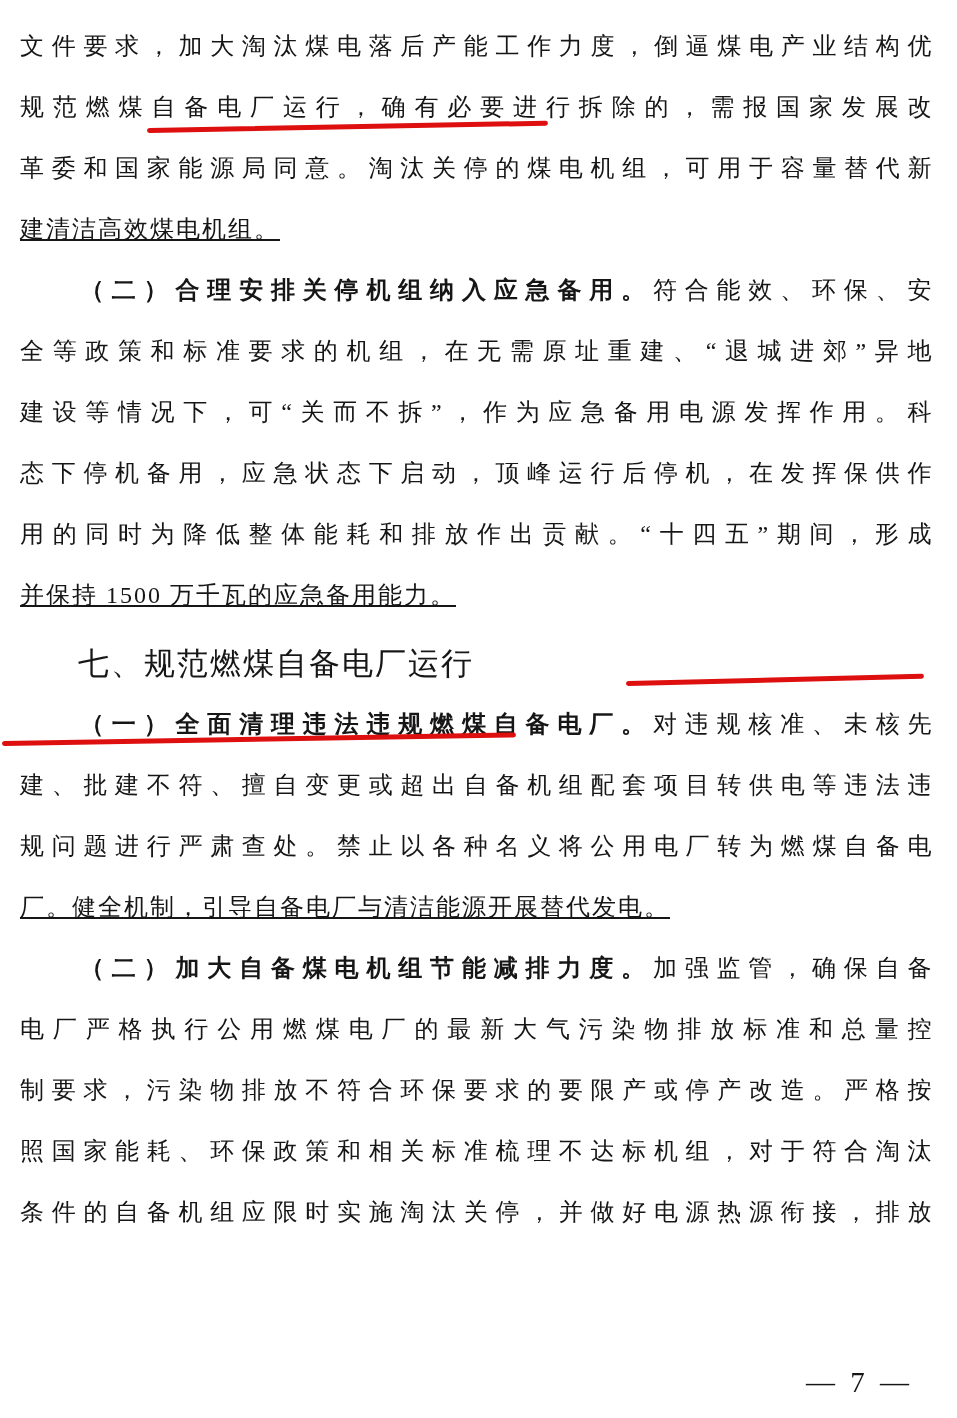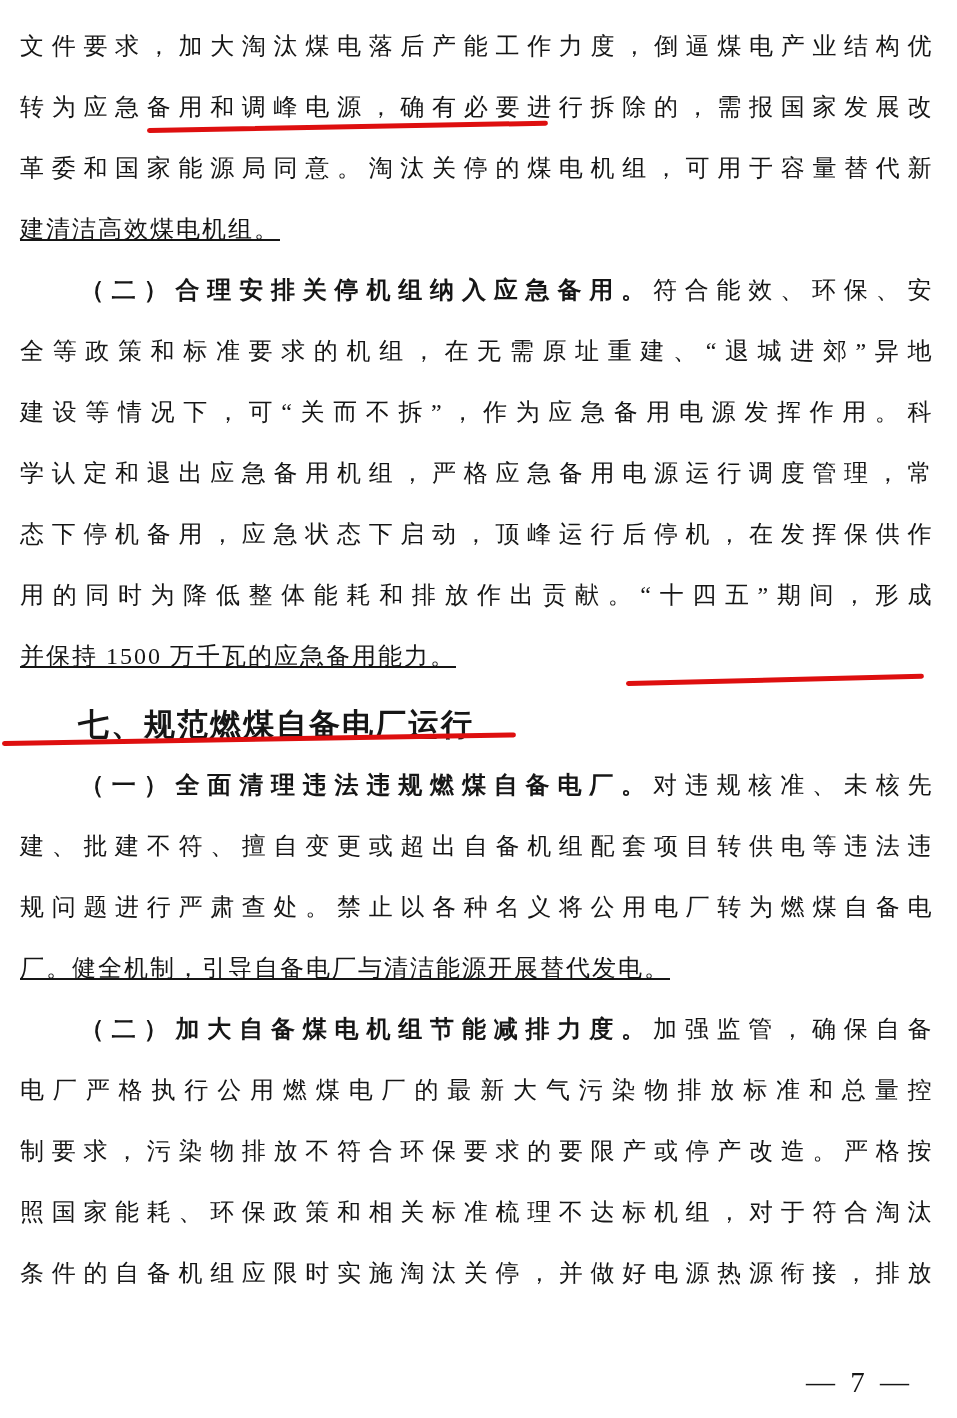--- a/index.html
+++ b/index.html
@@ -39,21 +39,21 @@
   }
   .line.indent {
     text-indent: 60px;
   }
   .line .lead {
     font-weight: 700;
   }
   .line.heading {
     margin-top: 7px;
     font-family: "Liberation Sans", "DejaVu Sans", sans-serif;
-    font-weight: 700;
+    font-weight: 400;
     font-size: 31px;
     text-align: left;
     text-align-last: left;
     text-indent: 58px;
     letter-spacing: 2px;
   }
   .red-underline {
     position: absolute;
     height: 5px;
     border-radius: 3px;
@@ -71,27 +71,26 @@
     color: #161616;
   }
 </style>
 </head>
 <body>
 
 <div class="page">
 
   <div class="content">
     <div class="line">文件要求，加大淘汰煤电落后产能工作力度，倒逼煤电产业结构优</div>
-    <div class="line">转为应急备用和调峰电源，确有必要进行拆除的，需报国家发展改</div>
+    <div class="line">规范燃煤自备电厂运行，确有必要进行拆除的，需报国家发展改</div>
     <div class="line">革委和国家能源局同意。淘汰关停的煤电机组，可用于容量替代新</div>
     <div class="line short">建清洁高效煤电机组。</div>
     <div class="line indent"><span class="lead">（二）合理安排关停机组纳入应急备用。</span><span>符合能效、环保、安</span></div>
     <div class="line">全等政策和标准要求的机组，在无需原址重建、“退城进郊”异地</div>
     <div class="line">建设等情况下，可“关而不拆”，作为应急备用电源发挥作用。科</div>
-    <div class="line">学认定和退出应急备用机组，严格应急备用电源运行调度管理，常</div>
     <div class="line">态下停机备用，应急状态下启动，顶峰运行后停机，在发挥保供作</div>
     <div class="line">用的同时为降低整体能耗和排放作出贡献。“十四五”期间，形成</div>
     <div class="line short">并保持 1500 万千瓦的应急备用能力。</div>
     <div class="line heading">七、规范燃煤自备电厂运行</div>
     <div class="line indent"><span class="lead">（一）全面清理违法违规燃煤自备电厂。</span><span>对违规核准、未核先</span></div>
     <div class="line">建、批建不符、擅自变更或超出自备机组配套项目转供电等违法违</div>
     <div class="line">规问题进行严肃查处。禁止以各种名义将公用电厂转为燃煤自备电</div>
     <div class="line short">厂。健全机制，引导自备电厂与清洁能源开展替代发电。</div>
     <div class="line indent"><span class="lead">（二）加大自备煤电机组节能减排力度。</span><span>加强监管，确保自备</span></div>
     <div class="line">电厂严格执行公用燃煤电厂的最新大气污染物排放标准和总量控</div>

